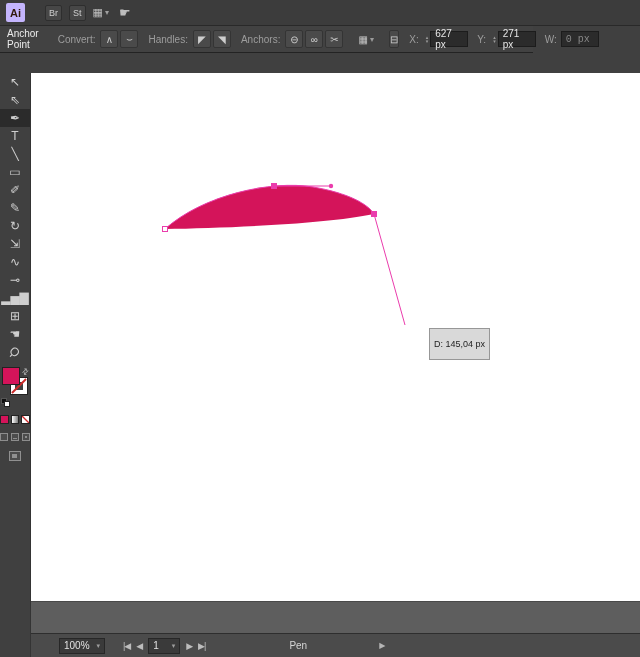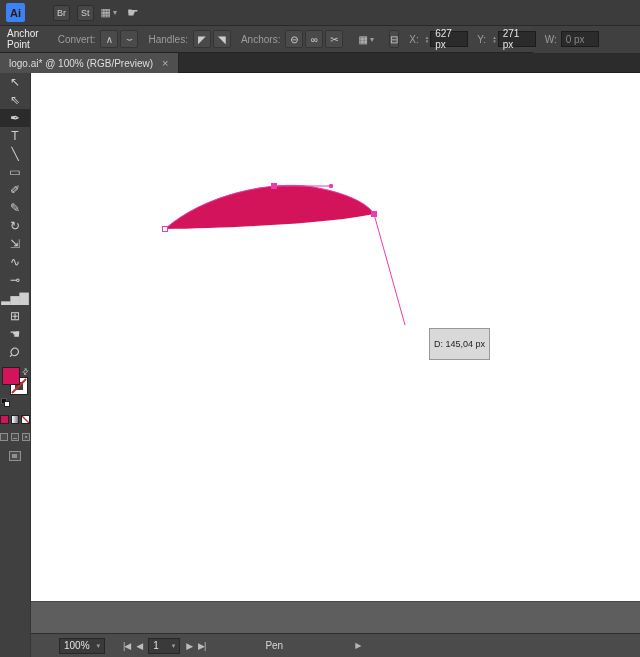--- a/index.html
+++ b/index.html
@@ -4,21 +4,21 @@
 <style>
   * { box-sizing: border-box; margin: 0; padding: 0; }
   html,body { width:640px; height:657px; overflow:hidden; }
   body { font-family:"Liberation Sans", sans-serif; background:#404040; }
   .app { position:relative; width:640px; height:657px; background:#404040; }
 
   
   .menubar { position:absolute; left:0; top:0; width:640px; height:26px;
     background:#3c3c3c; border-bottom:1px solid #292929;
     display:flex; align-items:center; color:#d6d6d6; font-size:11px; }
-  .app-badge { width:19px; height:19px; margin:0 12px 0 6px; background:#3b82f6;
+  .app-badge { width:19px; height:19px; margin:0 4px 0 6px; background:#c4b5fd;
     color:#31190a; font-weight:bold; font-size:11px; border-radius:2px;
     display:flex; align-items:center; justify-content:center; }
   .menus { display:flex; align-items:center; height:100%; }
   .menu-item { padding:0 9px; line-height:26px; cursor:default; }
   .mb-right { display:flex; align-items:center; margin-left:16px; }
   .badge { background:#474747; border:1px solid #2e2e2e; color:#cfcfcf;
     font-size:9px; padding:2px 3px; border-radius:2px; margin-right:7px;text-align:center; }
   .arrange { display:flex; align-items:center; color:#bdbdbd; margin-right:10px; }
   .arrange .g { font-size:11px; }
   .arrange .caret { font-size:8px; margin-left:2px; color:#9f9f9f; }
@@ -35,21 +35,21 @@
     justify-content:center; color:#cdcdcd; font-size:10px; }
   .cb-group { display:flex; }
   .cb-sep { width:1px; height:18px; background:#2d2d2d; margin:0 7px; }
   .cb-grid { display:flex; align-items:center; color:#c5c5c5; }
   .cb-grid .caret { font-size:8px; margin-left:2px; color:#9a9a9a; }
   .cb-fieldwrap { display:flex; align-items:center; }
   .stepper { display:flex; flex-direction:column; font-size:5px; line-height:4px;
     color:#9a9a9a; margin:0 2px 0 3px; }
   .cb-field { height:16px; min-width:38px; background:#2b2b2b; border:1px solid #1c1c1c;
     color:#e6e6e6; display:flex; align-items:center; padding:0 4px; font-size:10px; }
-  .cb-field.dim { color:#878787; }
+  .cb-field.dim { color:#878787;font-family:Liberation Mono, monospace; }
 
   
   .tabbar { position:absolute; left:0; top:53px; width:640px; height:20px;
     background:#2c2c2c; border-bottom:1px solid #1f1f1f; display:flex; }
   .tab { height:20px; background:#4f4f4f; color:#dedede; font-size:10px;
     display:flex; align-items:center; padding:0 9px; border-right:1px solid #242424; }
   .tab-close { margin-left:9px; color:#b2b2b2; font-size:11px; line-height:10px; }
 
   
   .toolbar { position:absolute; left:0; top:73px; width:31px; bottom:0;
@@ -99,21 +99,21 @@
     background:#4b4b4b; border-top:1px solid #2e2e2e;
     display:flex; align-items:center; font-size:10px; color:#d0d0d0; }
   .sb-field { height:16px; background:#3a3a3a; border:1px solid #272727;
     display:flex; align-items:center; justify-content:space-between;
     padding:4px 4px; font-size:10px; color:#e2e2e2; }
   .sb-zoom { width:46px; margin-left:28px; }
   .sb-caret { font-size:7px; color:#9d9d9d; margin-left:3px; }
   .sb-nav { display:flex; align-items:center; gap:6px; margin-left:18px;
     font-size:9px; color:#bdbdbd; letter-spacing:-1px; }
   .sb-board { width:32px; letter-spacing:0; }
-  .sb-tool { margin-left:60px; color:#d6d6d6; }
+  .sb-tool { margin-left:84px; color:#d6d6d6; }
   .sb-flyout { margin-left:72px; font-size:8px; color:#b5b5b5; }
 </style>
 </head>
 <body>
 
 <div class="app">
 
   <div class="menubar">
     <div class="app-badge">Ai</div>
     <div class="mb-right">
@@ -167,26 +167,20 @@
         <span>▾</span>
       </span>
       <div class="cb-field">271 px</div>
     </div>
     <div class="cb-fieldwrap">
       <span class="cb-label">W:</span>
       <div class="cb-field dim">0 px</div>
     </div>
   </div>
 
-  <div class="tabbar">
-    <div class="tab">
-      <span>logo.ai* @ 100% (RGB/Preview)</span>
-      <span class="tab-close">×</span>
-    </div>
-  </div>
 
   <div class="toolbar">
     <div id="tools">
         <div class="tool">
           <span>↖</span>
         </div>
         <div class="tool">
           <span>⇖</span>
         </div>
         <div class="tool selected">

